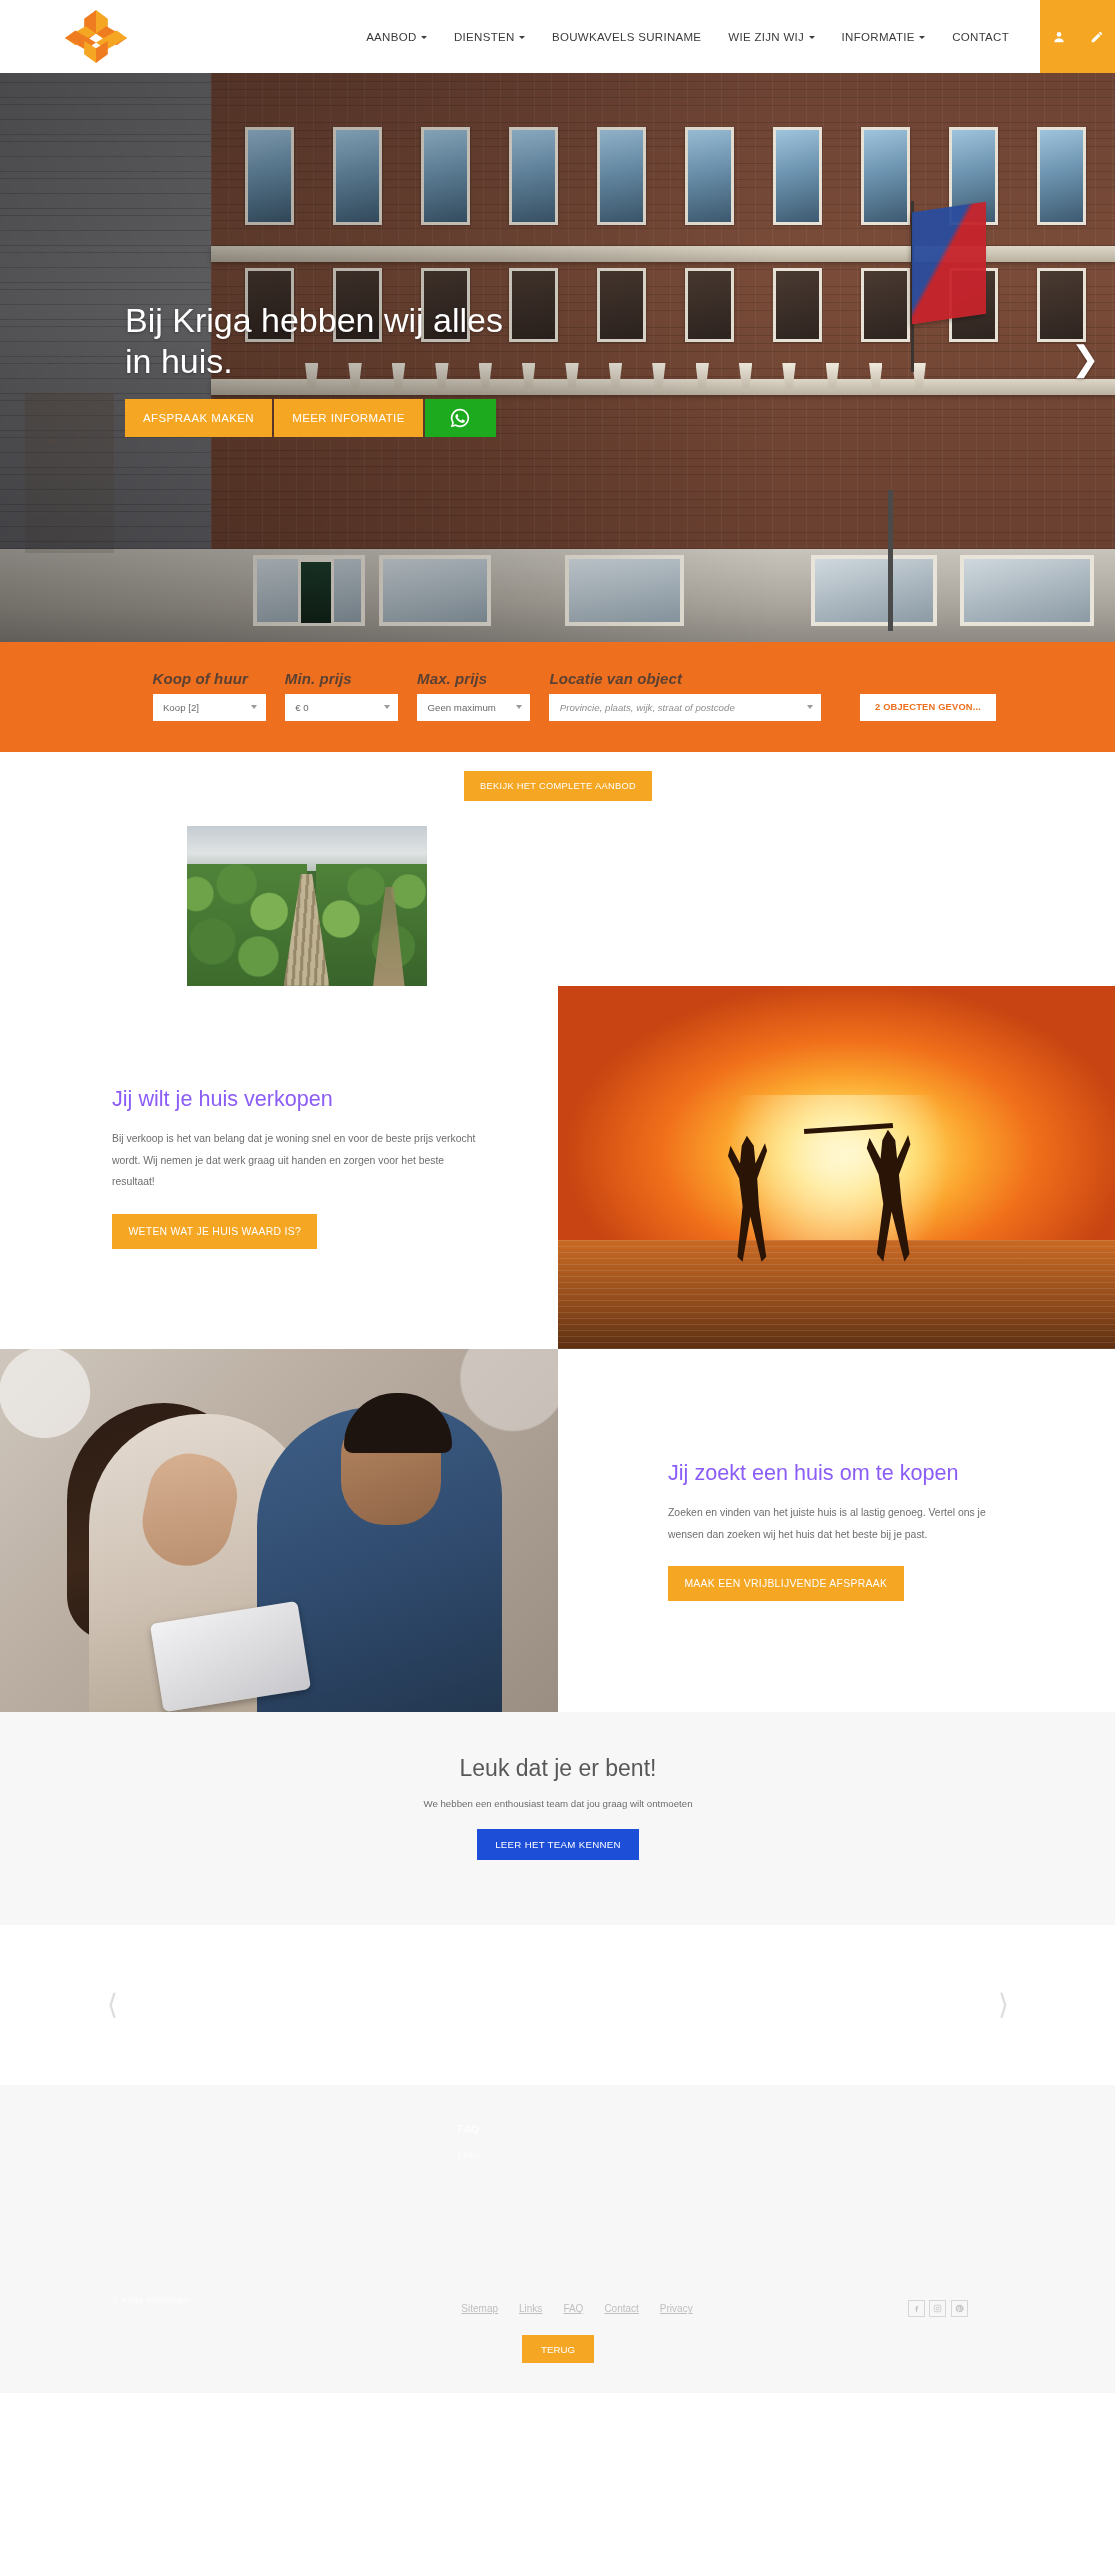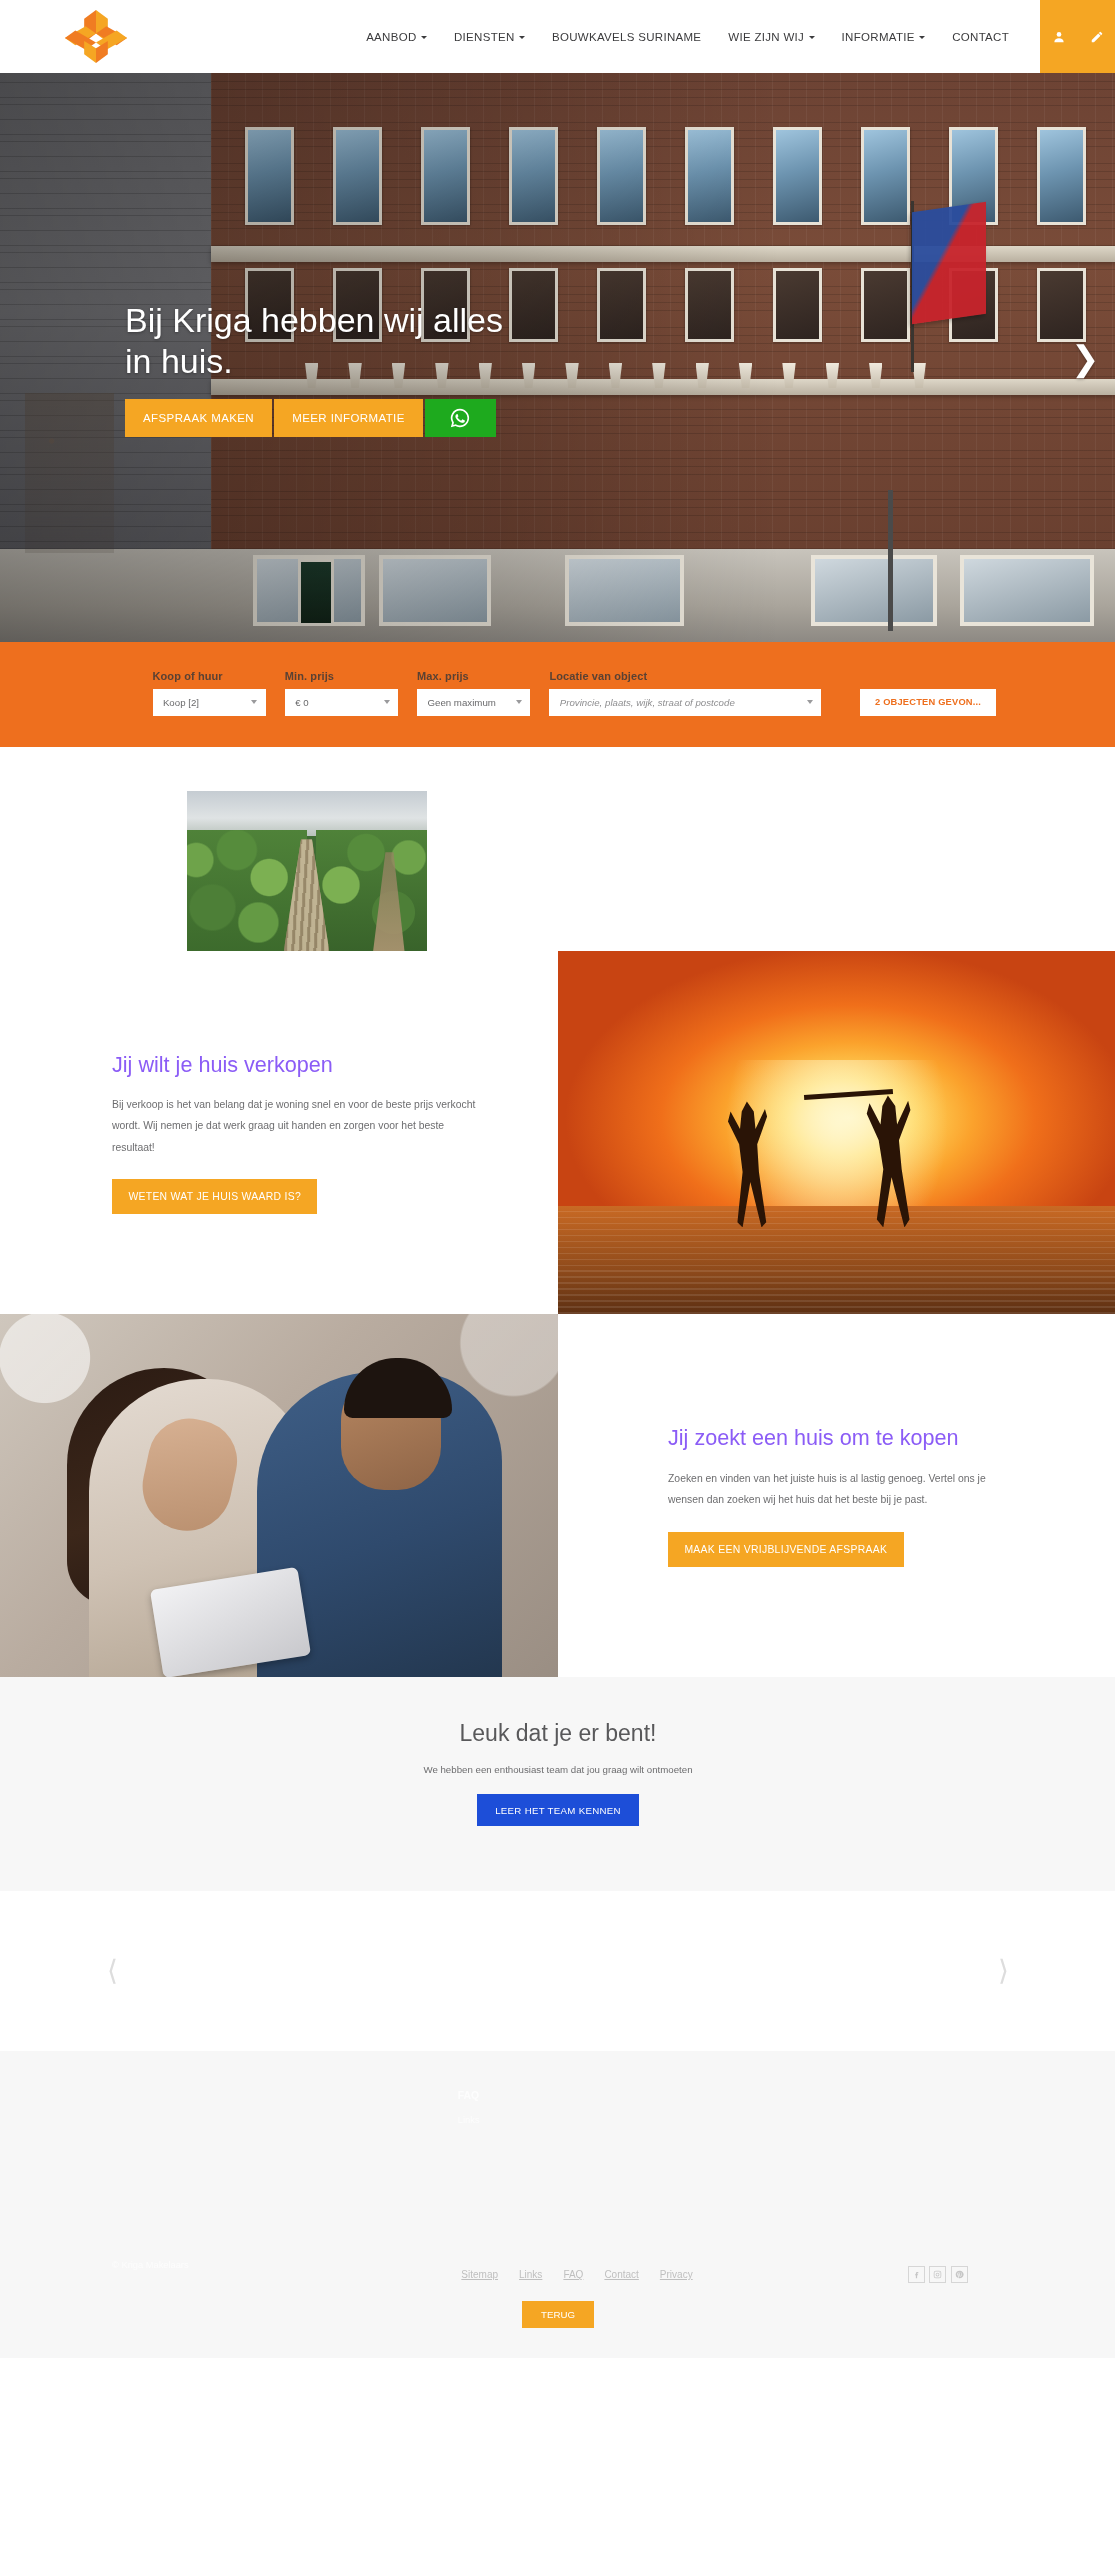--- a/index.html
+++ b/index.html
@@ -224,21 +224,21 @@
     background: #ee6f1e;
     padding: 28px 0 31px;
   }
   .search-inner {
     width: 967px; margin: 0 auto;
     display: flex; align-items: flex-end; gap: 19.3px;
     padding-left: 78px;
   }
   .field { display: flex; flex-direction: column; gap: 6.7px; }
   .field-label {
-    font-size: 11px; font-weight: bold; color: #5a4133; letter-spacing: 0.1px;
+    font-size: 15px; font-weight: bold; color: #5a4133; letter-spacing: 0.1px; font-style: italic;
   }
   .select {
     background: #ffffff;
     height: 27.5px;
     display: flex; align-items: center; justify-content: space-between;
     padding: 0 8.2px 0 10.4px;
     font-size: 9.7px; color: #6a6a6c;
     cursor: pointer;
     white-space: nowrap; overflow: hidden;
   }
@@ -654,20 +654,23 @@
           <span class="ph">Provincie, plaats, wijk, straat of postcode</span>
           <i class="dn"></i>
         </div>
       </div>
 
       <button class="btn-results">2 OBJECTEN GEVON...</button>
     </div>
   </div>
 
   <div class="offer">
+    <div class="offer-cta">
+      <button class="btn-offer">BEKIJK HET COMPLETE AANBOD</button>
+    </div>
     <div class="cards">
       <div class="card">
         <div class="card-photo">
           <div class="aerial-sky"></div>
           <div class="aerial-canopy-l"></div>
           <div class="aerial-canopy-r"></div>
           <div class="aerial-strip"></div>
           <div class="aerial-river"></div>
         </div>
       </div>

